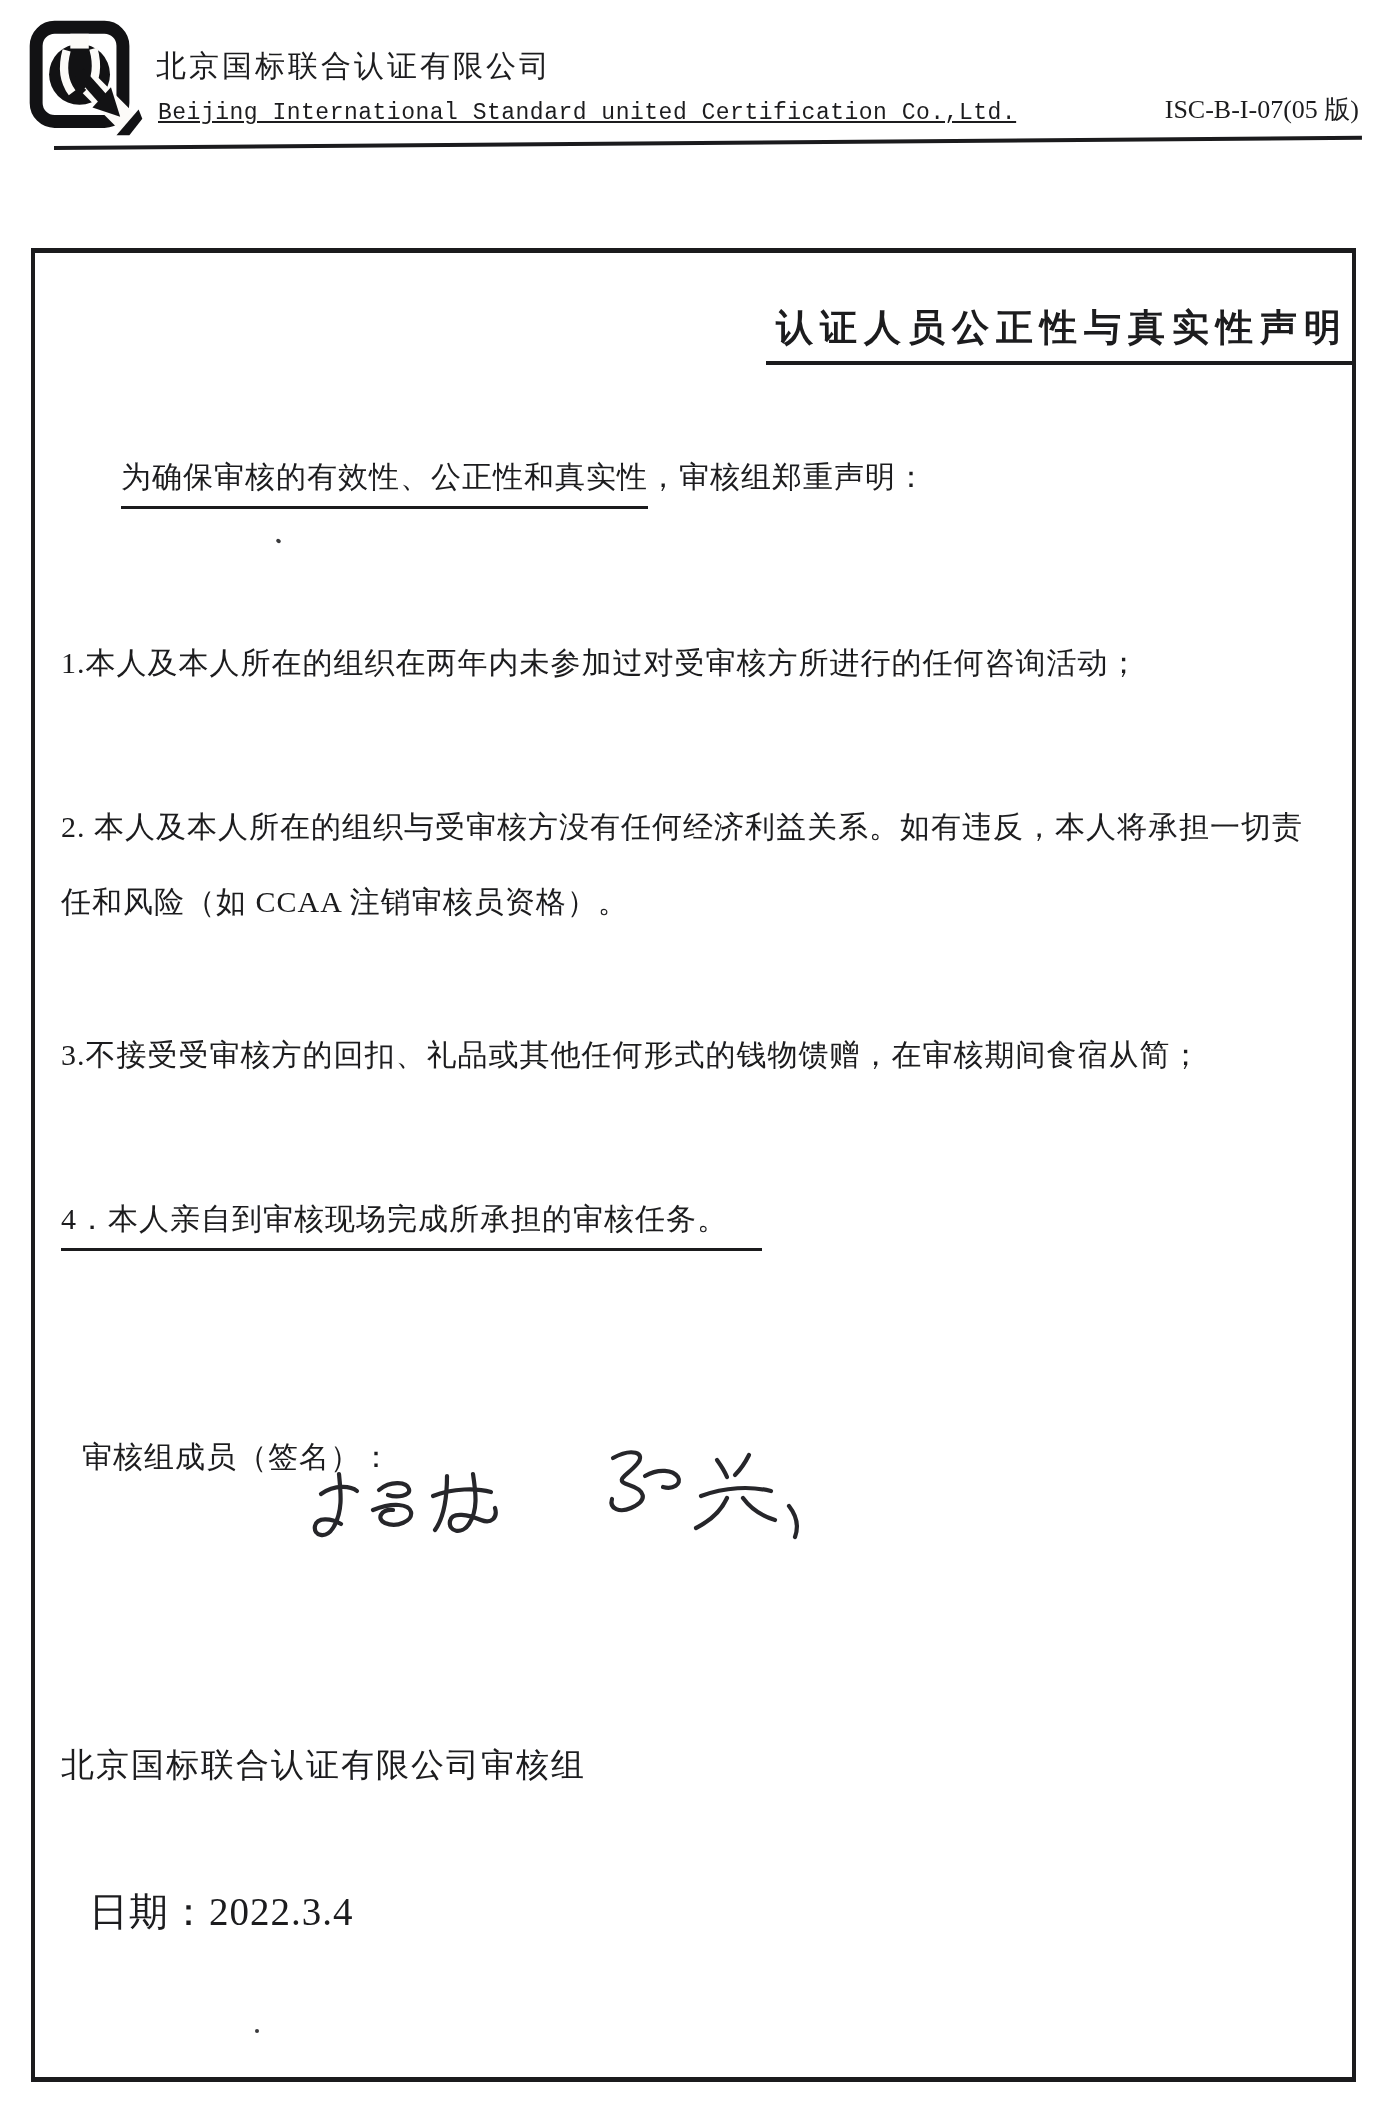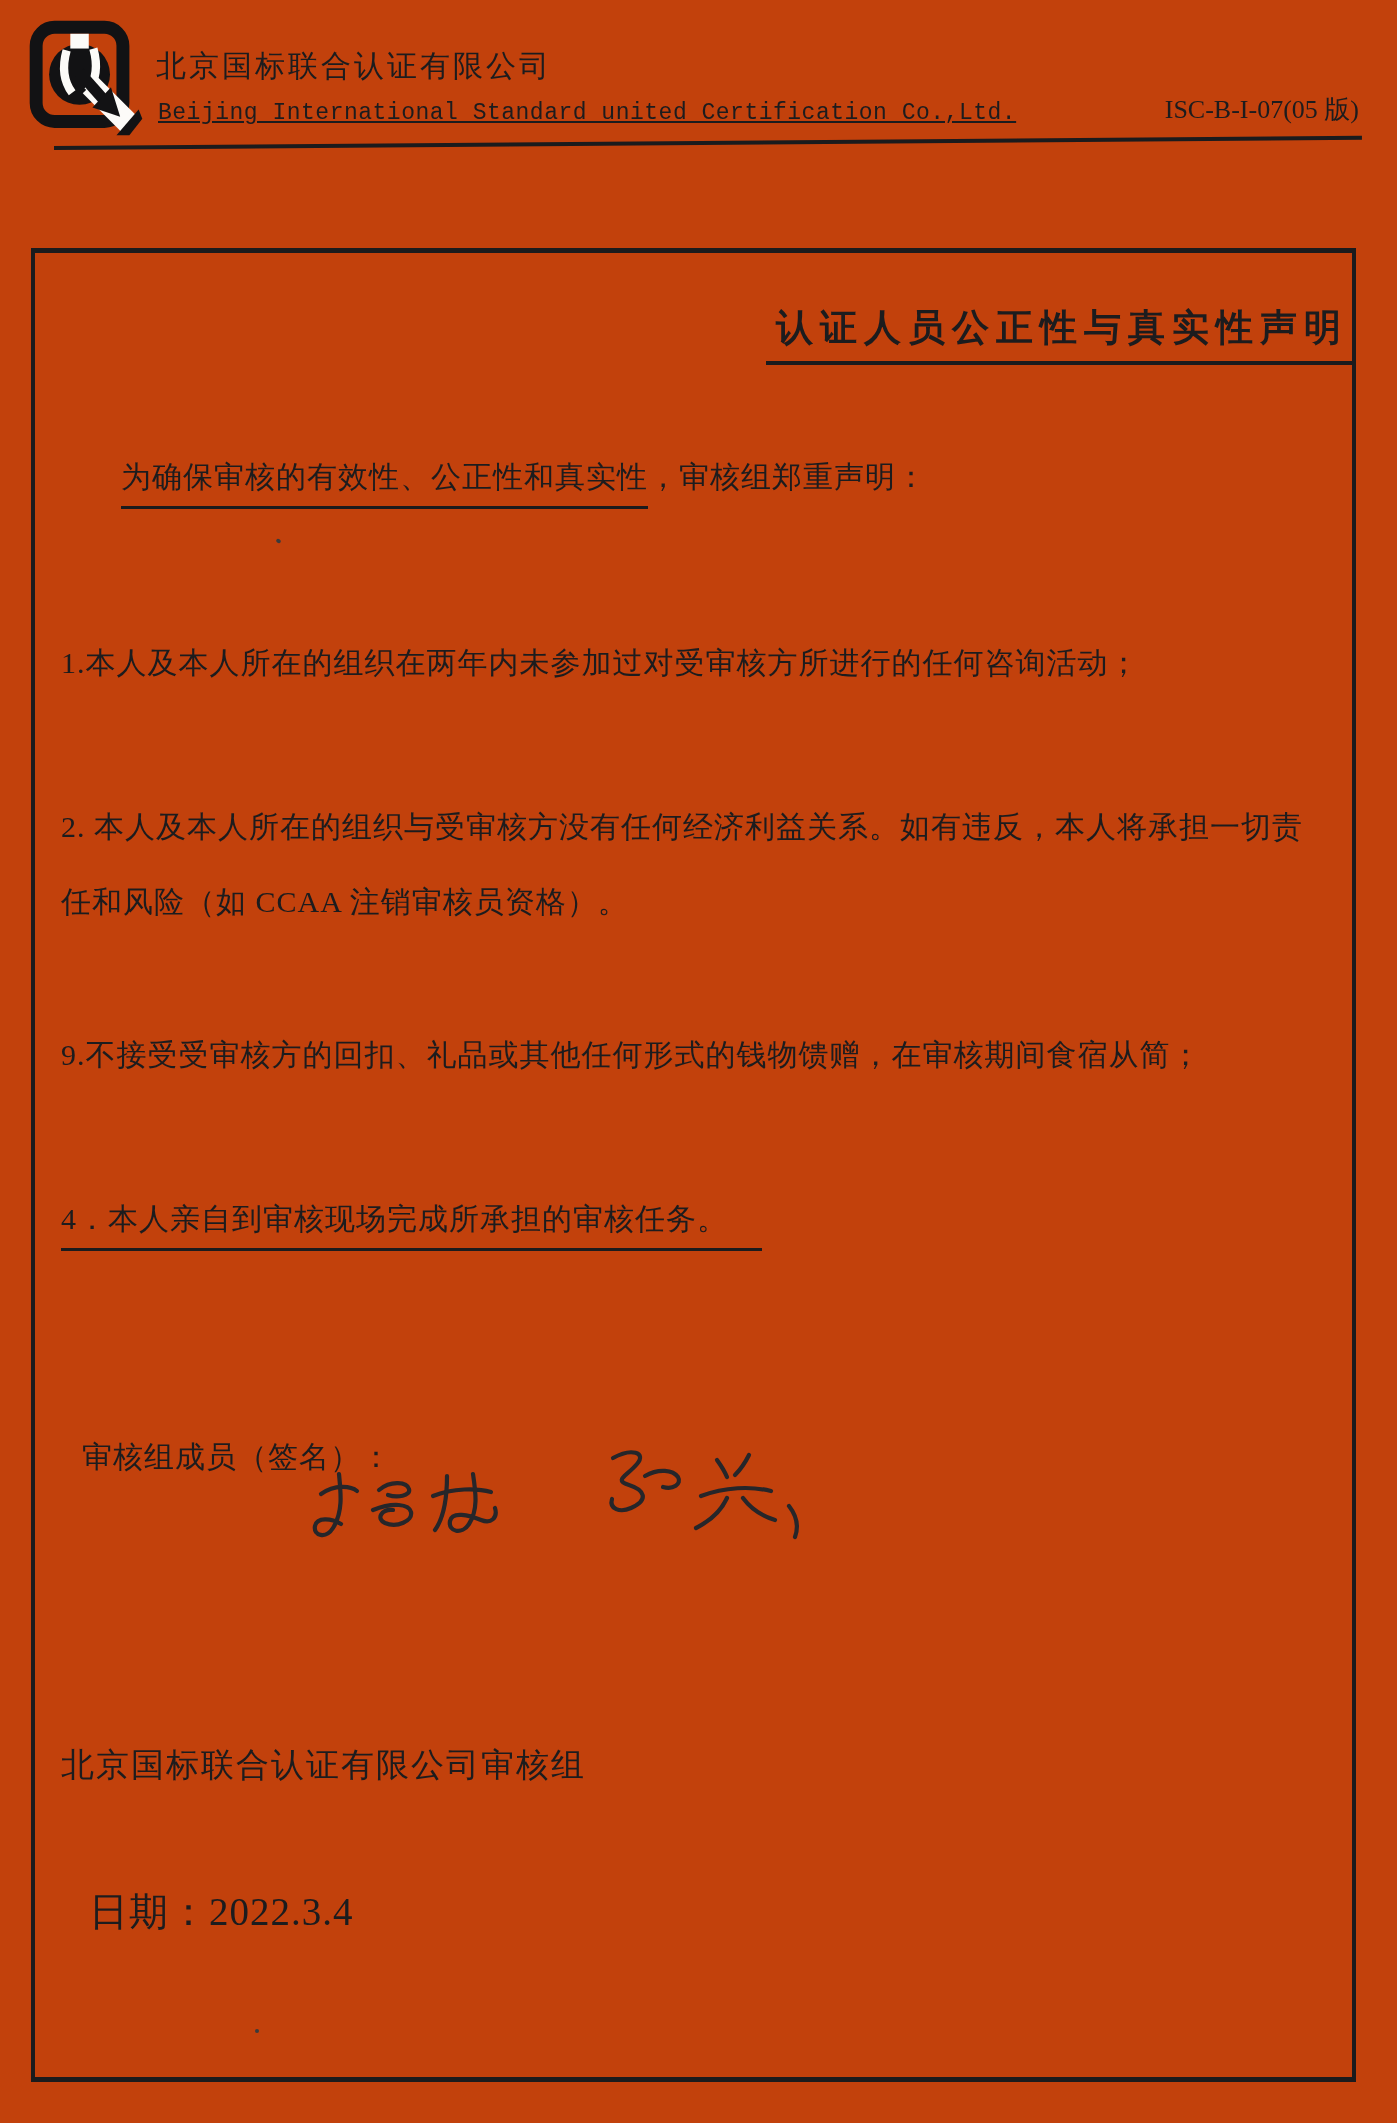--- a/index.html
+++ b/index.html
@@ -2,21 +2,21 @@
 <html><head>
 <meta charset="utf-8">
 <style>
   * { margin: 0; padding: 0; box-sizing: border-box; }
   html, body { background: #e8e8e6; }
   .page {
     position: relative;
     width: 1397px;
     height: 2123px;
     margin: 0 auto;
-    background: #c2410c;
+    background: #ffffff;
     color: #1c1c1e;
     font-family: "Liberation Serif", "DejaVu Serif", serif;
     overflow: hidden;
   }
 
   
   .logo {
     position: absolute;
     left: 26px; top: 18px;
     width: 120px; height: 122px;
@@ -157,21 +157,21 @@
     <div class="doc-title">
       <span class="tspan">认证人员公正性与真实性声明</span>
     </div>
 
     <p class="para p-intro"><span class="u-light">为确保审核的有效性、公正性和真实性</span><span>，审核组郑重声明：</span></p>
 
     <p class="para p-item1">1.本人及本人所在的组织在两年内未参加过对受审核方所进行的任何咨询活动；</p>
 
     <p class="para p-item2">2. 本人及本人所在的组织与受审核方没有任何经济利益关系。如有违反，本人将承担一切责任和风险（如 CCAA 注销审核员资格）。</p>
 
-    <p class="para p-item3">9.不接受受审核方的回扣、礼品或其他任何形式的钱物馈赠，在审核期间食宿从简；</p>
+    <p class="para p-item3">3.不接受受审核方的回扣、礼品或其他任何形式的钱物馈赠，在审核期间食宿从简；</p>
 
     <p class="para p-item4"><span class="u-item4">4．本人亲自到审核现场完成所承担的审核任务。</span></p>
 
     <div class="sig-label">审核组成员（签名）：</div>
 
     <svg class="sig sig-1" width="258" height="112" viewBox="0 0 258 112" aria-label="李宝花">
       <path d="M20,36 C34,26 50,28 56,33"></path>
       <path d="M38,16 C40,36 42,54 32,70 C25,81 12,78 14,68 C16,59 30,60 40,66"></path>
       <path d="M78,32 C90,22 106,24 108,31 C110,38 96,40 87,37"></path>
       <path d="M72,52 C92,44 108,46 110,54 C112,63 96,70 84,65 C75,61 80,51 92,52"></path>

